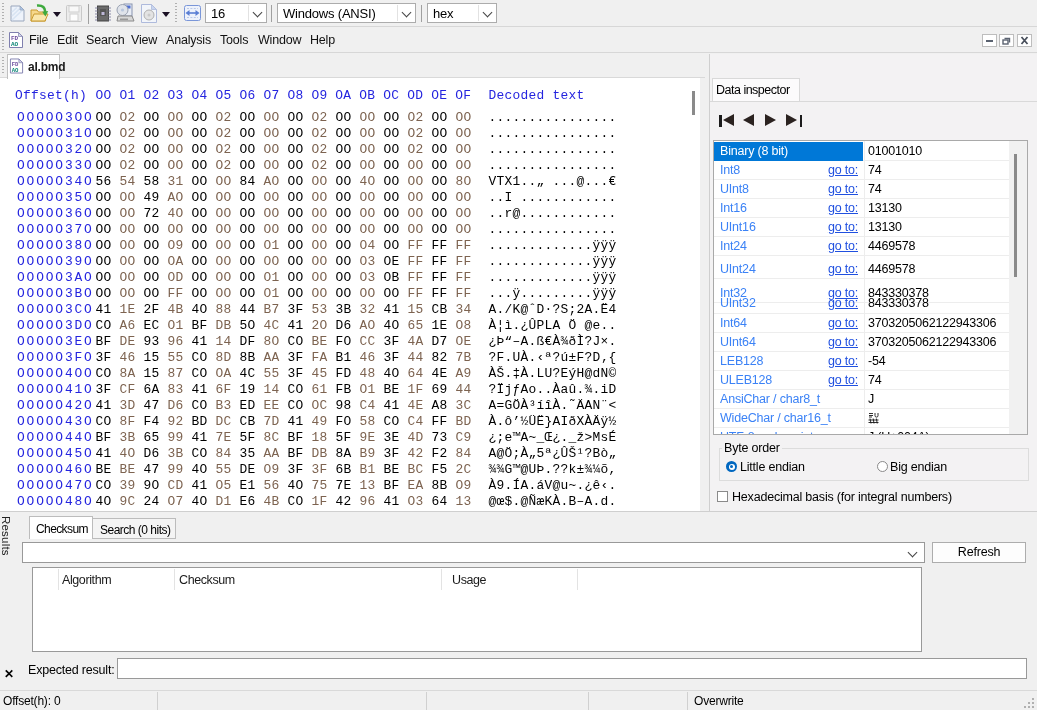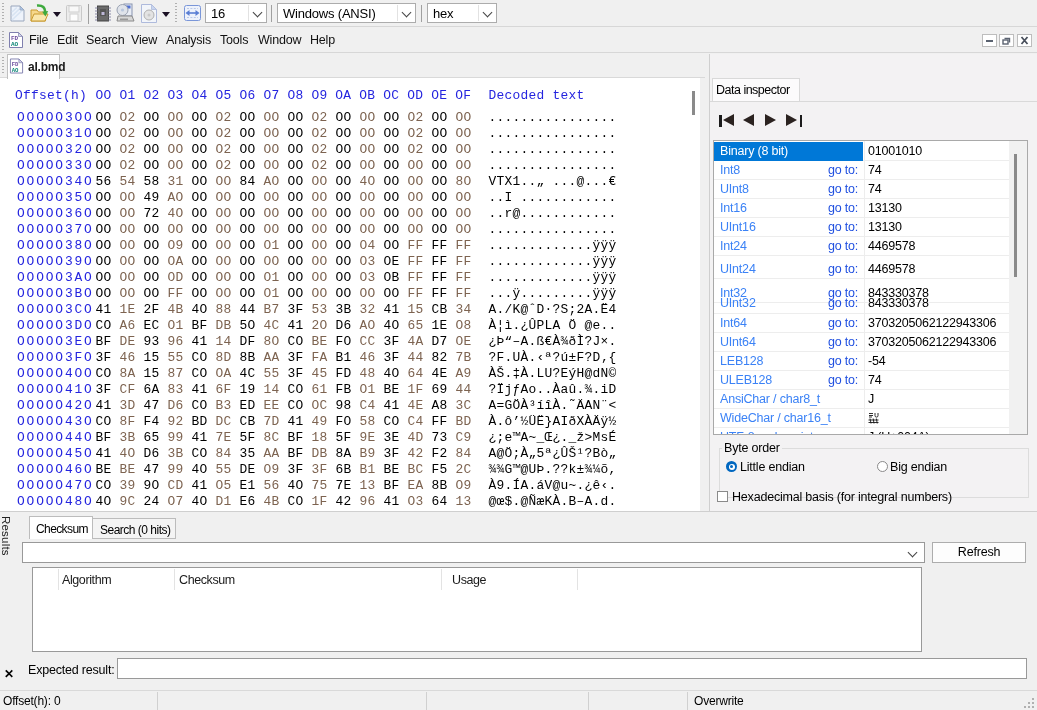--- a/index.html
+++ b/index.html
@@ -36,29 +36,29 @@
 
 #rpanel{left:709px;top:54px;width:328px;height:457px;background:#f3f2f3;border-left:1px solid #cfcfcf}
 #rphdr{position:absolute;left:0;top:0;width:328px;height:21px;background:#f0f0f0;border-bottom:1px solid #d4d4d4}
 #ditab{position:absolute;left:2px;top:24px;width:88px;height:23px;background:#fcfbfc;border:1px solid #d9d9d9;border-bottom:none;z-index:2}
 #dipaneline{position:absolute;left:0px;top:47px;width:328px;height:1px;background:#d9d9d9}
 .navtri{position:absolute;width:0;height:0;border-top:6px solid transparent;border-bottom:6px solid transparent}
 .navbar{position:absolute;width:2.5px;height:12px;background:#1c1c1c}
 #ditable{position:absolute;left:3px;top:86px;width:315px;height:294.5px;background:#fff;border:1px solid #a9a9a9;overflow:hidden}
 .dirow{position:absolute;left:0;width:313px;height:19.06px;line-height:19px;font-size:12.5px;border-bottom:1px solid #ededed}
 .dirow .din{position:absolute;left:6px;color:#3b82f6}
-.dirow .goto{position:absolute;right:169px;color:#2050e0;}
+.dirow .goto{position:absolute;right:169px;color:#2050e0;text-decoration:underline}
 .dirow .div2{position:absolute;left:154px;color:#000}
 .dirow.sel .din{color:#fff}
 .dirow.sel::before{content:"";position:absolute;left:0;top:0;width:149px;height:19px;background:#0078d7}
 .dirow.sel .din{z-index:1}
 #dicolsep{position:absolute;left:150px;top:0;width:1px;height:100%;background:#ededed}
 #disb{position:absolute;left:295px;top:0px;width:18px;height:292.5px;background:#f1f1f1}
 #disbthumb{position:absolute;left:5px;top:13px;width:3px;height:123px;background:#8a8a8a}
-#byteorder{position:absolute;left:9px;top:394px;width:310px;height:50px;border:1px solid #dcdcdc}
+#byteorder{position:absolute;left:9px;top:394px;width:310px;height:33px;border:1px solid #dcdcdc}
 #bolabel{position:absolute;left:2px;top:-8px;background:#f3f2f3;padding:0 2px;font-size:12.5px}
 .radio{position:absolute;border-radius:50%}
 .rlbl{position:absolute;font-size:12.5px}
 #hexbasis{position:absolute;left:7px;top:437px;width:11px;height:11px;background:#fff;border:1px solid #8a8a8a}
 
 #bpanel{left:0;top:511px;width:1037px;height:179px;background:#f0f0f0;border-top:1px solid #cfcfcf}
 .btab{position:absolute;font-size:12.5px}
 #lv{position:absolute;left:32px;top:55px;width:890px;height:85px;background:#fff;border:1px solid #999}
 .lvsep{position:absolute;top:1px;height:21px;width:1px;background:#e3e3e3}
 .lvh{position:absolute;top:5px;font-size:12.5px;letter-spacing:-0.4px;color:#1a1a1a}

